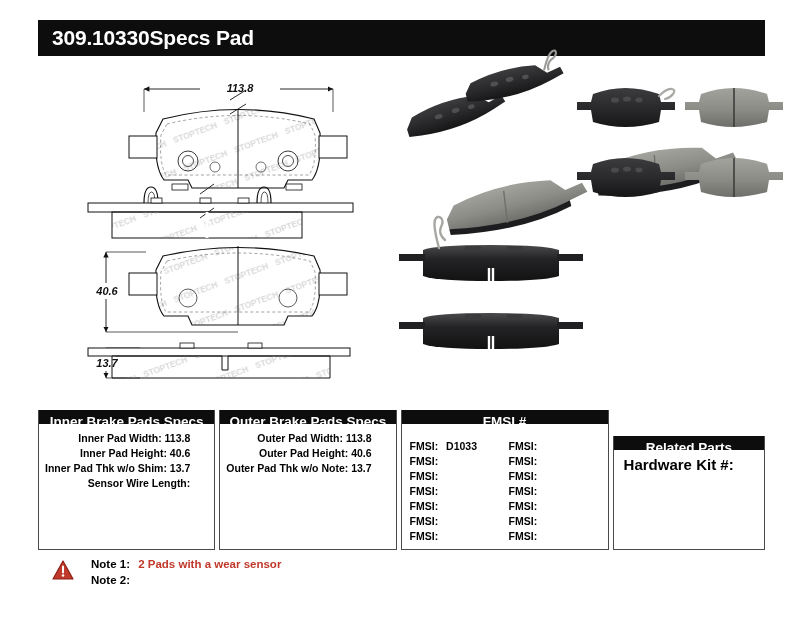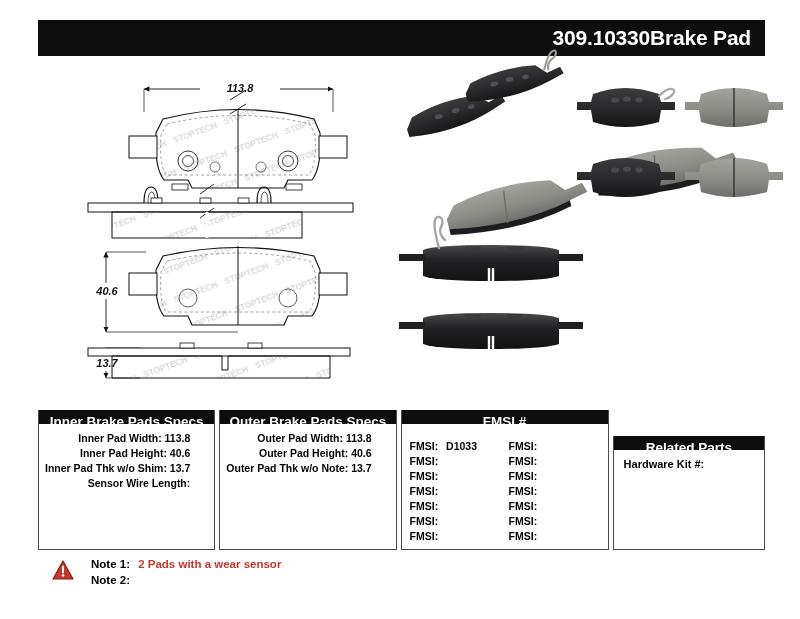--- a/index.html
+++ b/index.html
@@ -17,21 +17,21 @@
   }
 
   
   .header-bar {
     position: absolute;
     left: 38px; top: 20px;
     width: 727px; height: 36px;
     background: #0d0d0d;
     display: flex;
     align-items: center;
-    justify-content: flex-end;
+    justify-content: flex-start;
     padding: 0 14px;
   }
   .header-bar .part-no,
   .header-bar .prod-type {
     color: #ffffff;
     font-size: 21px;
     font-weight: bold;
     letter-spacing: -0.2px;
     white-space: nowrap;
   }
@@ -105,21 +105,21 @@
   .fmsi-sub { flex: 1 1 0; }
   .fmsi-row {
     font-size: 10.5px;
     font-weight: bold;
     line-height: 15px;
     white-space: nowrap;
   }
   .fmsi-row .val { padding-left: 5px; }
 
   .related-row {
-    font-size: 11px;
+    font-size: 15px;
     font-weight: bold;
     line-height: 15px;
     padding: 7px 0 0 10px;
     white-space: nowrap;
   }
 
   
   .notes {
     position: absolute;
     left: 52px; top: 556px;
@@ -136,21 +136,21 @@
     white-space: nowrap;
   }
   .note-line .nlabel { color: #000; }
   .note-line .nval { color: #c0392b; padding-left: 5px; }
 </style>
 </head>
 <body>
 
 <div class="header-bar">
   <span class="part-no">309.10330</span>
-  <span class="prod-type">Brake Pad</span>
+  <span class="prod-type">Specs Pad</span>
 </div>
 
 <div class="illo-area">
 
   <div class="tech-drawings">
     <svg width="290" height="330" viewBox="0 0 290 330">
       <defs>
         <pattern id="wm" width="54" height="30" patternUnits="userSpaceOnUse" patternTransform="rotate(-20)">
           <text x="0" y="14" font-family="Liberation Sans, sans-serif" font-size="8.5" font-weight="bold" fill="#d8d8d8">STOPTECH</text>
         </pattern>

